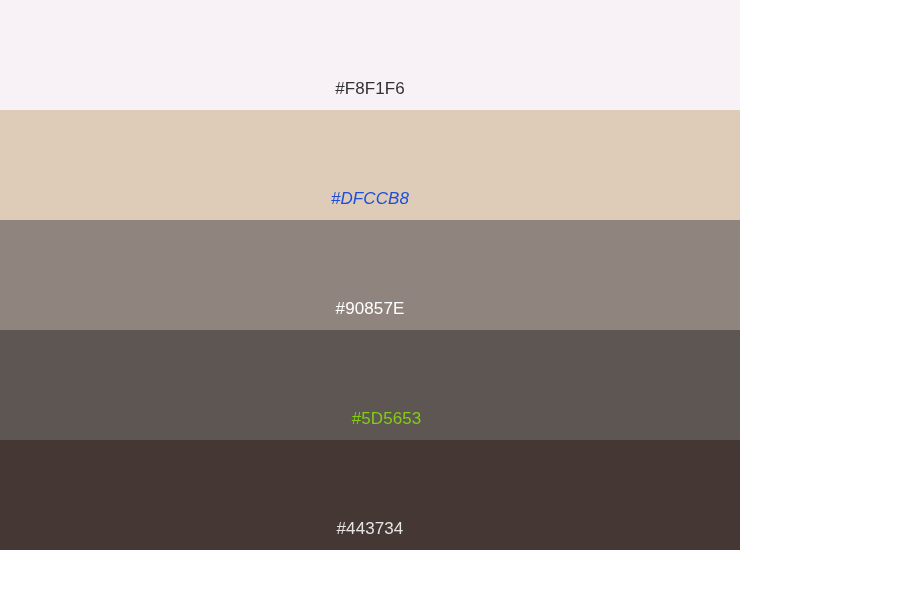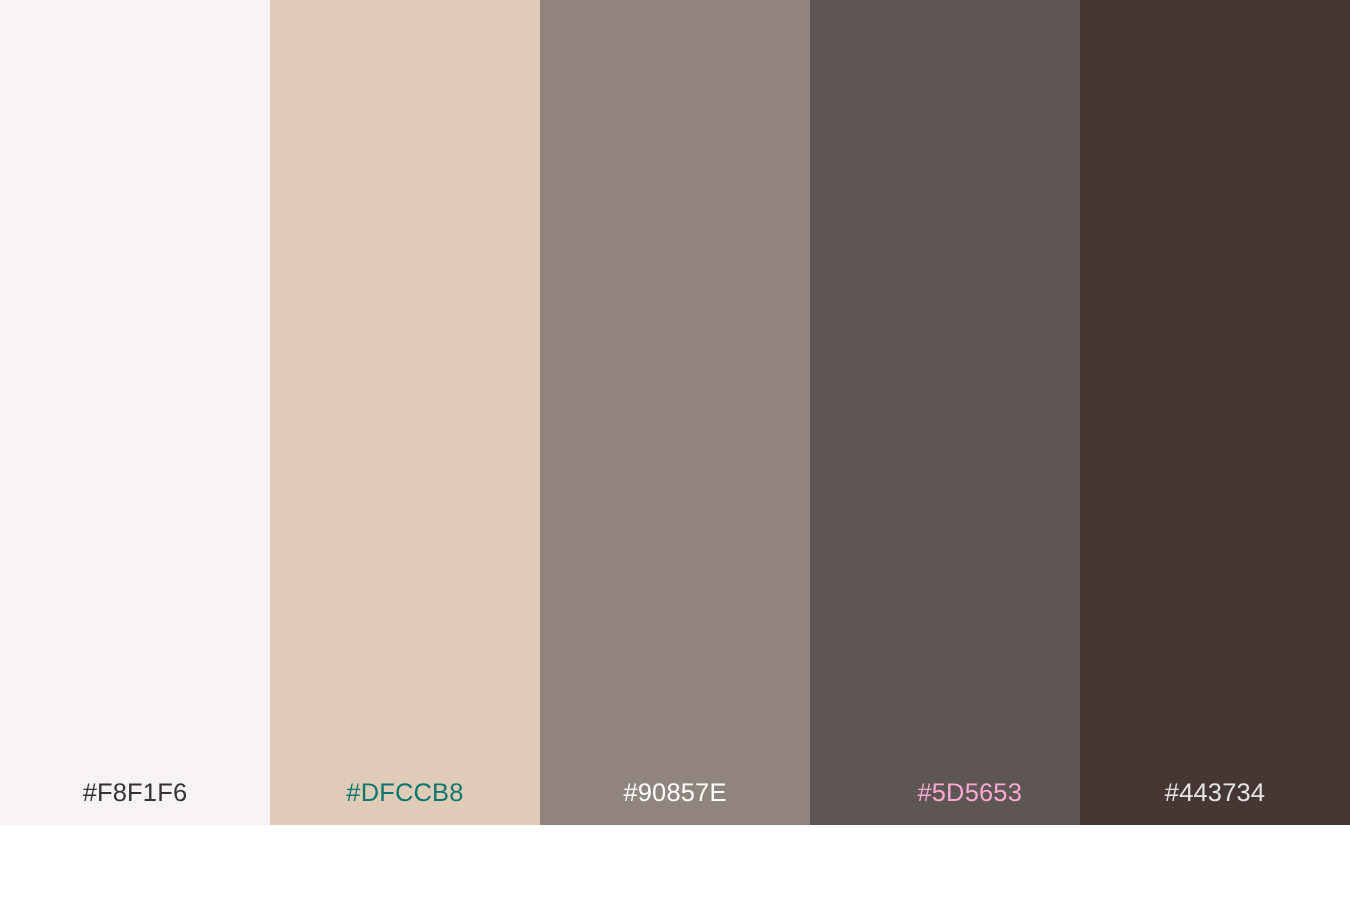--- a/index.html
+++ b/index.html
@@ -17,25 +17,24 @@
   .palette-page {
     position: relative;
     width: 900px;
     height: 600px;
     background: #ffffff;
   }
   .swatch-band {
     position: absolute;
     left: 0;
     top: 0;
-    width: 900px;
+    width: 740px;
     height: 550px;
     display: flex;
-    flex-direction: row;
-    align-items: flex-end;
+    flex-direction: column;
   }
   .swatch {
     flex: 1 1 20%;
     height: 100%;
     position: relative;
     display: flex;
     align-items: flex-end;
     justify-content: center;
   }
   .swatch-label {
@@ -81,29 +80,29 @@
 
 <div class="palette-page">
 
   <div class="swatch-band">
 
     <div class="swatch" style="background-color: rgb(248, 241, 246);">
       <span class="swatch-label label-dark" style="color: rgb(51, 51, 51);">#F8F1F6</span>
     </div>
 
     <div class="swatch" style="background-color: rgb(223, 204, 184);">
-      <span class="swatch-label label-dark" style="color: #0f766e;">#DFCCB8</span>
+      <span class="swatch-label label-dark" style="color: #1d4ed8; font-style: italic;">#DFCCB8</span>
     </div>
 
     <div class="swatch" style="background-color: rgb(144, 133, 126);">
       <span class="swatch-label label-dark" style="color: #ffffff;">#90857E</span>
     </div>
 
     <div class="swatch" style="background-color: rgb(93, 86, 83);">
-      <span class="swatch-label label-light" style="color: #f9a8d4; padding-left: 33px;">#5D5653</span>
+      <span class="swatch-label label-light" style="color: #84cc16; padding-left: 33px;">#5D5653</span>
     </div>
 
     <div class="swatch" style="background-color: rgb(68, 55, 52);">
       <span class="swatch-label label-light" style="color: #e5e5e5;">#443734</span>
     </div>
 
   </div>
 
 
 </div>

